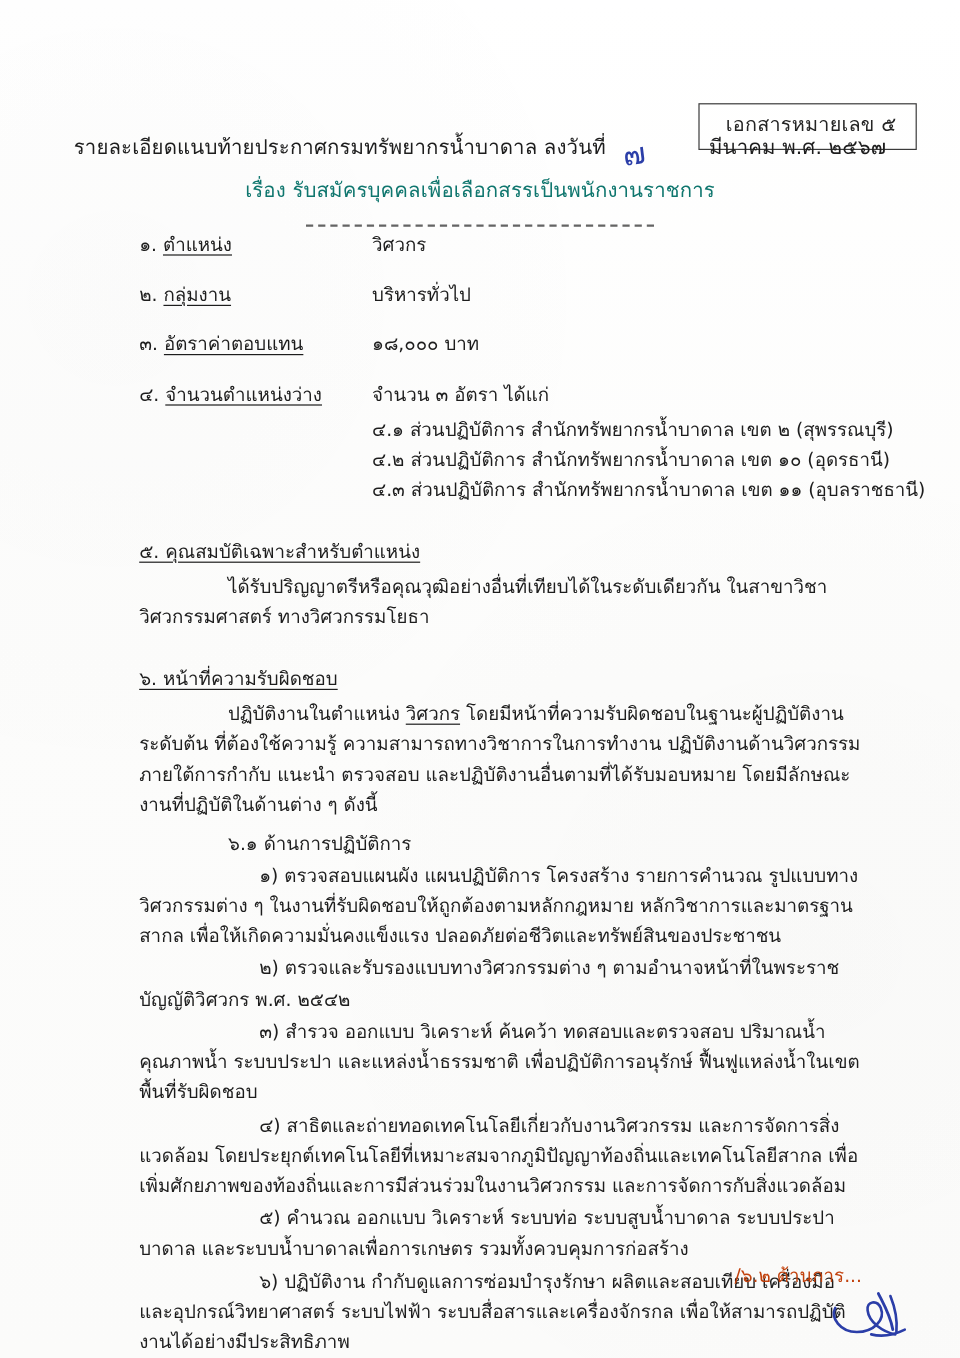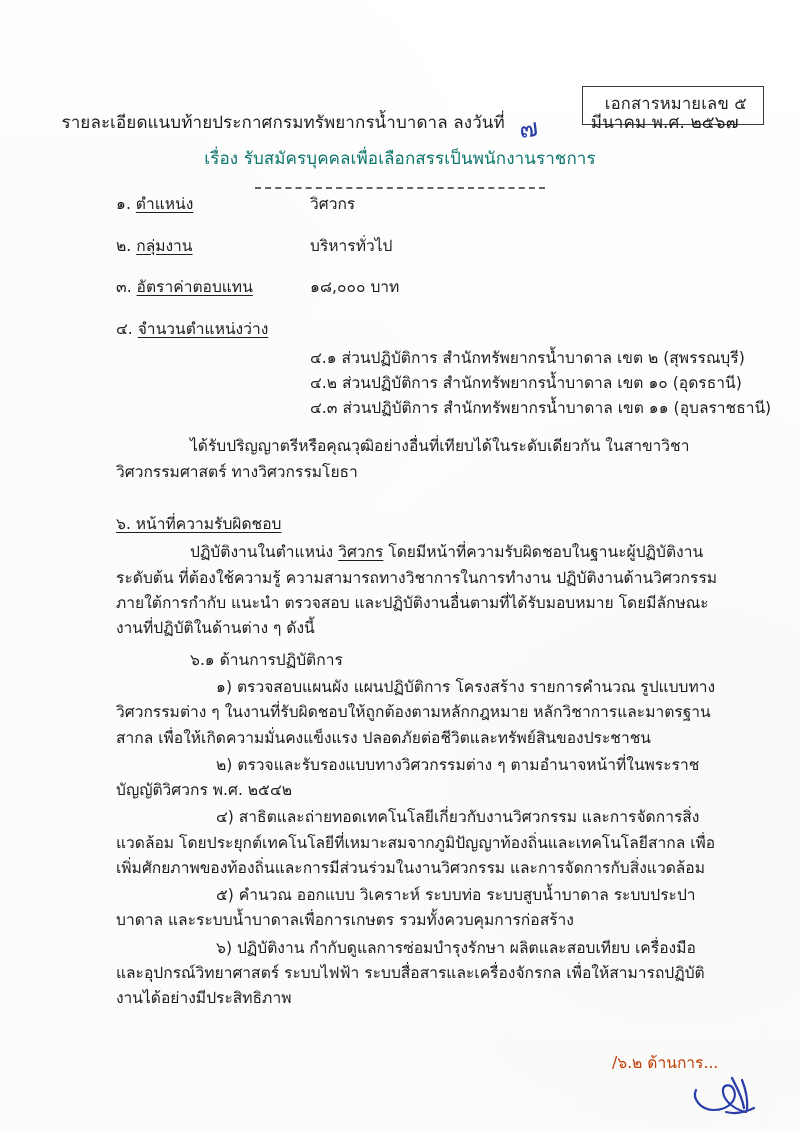--- a/index.html
+++ b/index.html
@@ -216,41 +216,44 @@
           <span class="u">อัตราค่าตอบแทน</span>
         </div>
         <div class="field-value">๑๘,๐๐๐ บาท</div>
       </div>
 
       <div class="field-row" style="margin-bottom:4px;">
         <div class="field-label">
           <span>๔.</span>
           <span class="u">จำนวนตำแหน่งว่าง</span>
         </div>
+        <div class="field-value">จำนวน ๓ อัตรา ได้แก่</div>
       </div>
 
       <div class="sub-list">
         <div class="sub-item">๔.๑ ส่วนปฏิบัติการ สำนักทรัพยากรน้ำบาดาล เขต ๒ (สุพรรณบุรี)</div>
         <div class="sub-item">๔.๒ ส่วนปฏิบัติการ สำนักทรัพยากรน้ำบาดาล เขต ๑๐ (อุดรธานี)</div>
         <div class="sub-item">๔.๓ ส่วนปฏิบัติการ สำนักทรัพยากรน้ำบาดาล เขต ๑๑ (อุบลราชธานี)</div>
       </div>
 
       <div class="section-block">
+        <div class="section-head">๕. คุณสมบัติเฉพาะสำหรับตำแหน่ง</div>
         <p class="para indent">ได้รับปริญญาตรีหรือคุณวุฒิอย่างอื่นที่เทียบได้ในระดับเดียวกัน ในสาขาวิชาวิศวกรรมศาสตร์ ทางวิศวกรรมโยธา</p>
       </div>
 
       <div class="section-block">
         <div class="section-head">๖. หน้าที่ความรับผิดชอบ</div>
 
         <p class="para indent"><span>ปฏิบัติงานในตำแหน่ง </span><span class="u-inline">วิศวกร</span><span> โดยมีหน้าที่ความรับผิดชอบในฐานะผู้ปฏิบัติงานระดับต้น ที่ต้องใช้ความรู้ ความสามารถทางวิชาการในการทำงาน ปฏิบัติงานด้านวิศวกรรม ภายใต้การกำกับ แนะนำ ตรวจสอบ และปฏิบัติงานอื่นตามที่ได้รับมอบหมาย โดยมีลักษณะงานที่ปฏิบัติในด้านต่าง ๆ ดังนี้</span></p>
 
         <div class="sub-head">๖.๑ ด้านการปฏิบัติการ</div>
 
         <p class="para indent-sub">๑) ตรวจสอบแผนผัง แผนปฏิบัติการ โครงสร้าง รายการคำนวณ รูปแบบทางวิศวกรรมต่าง ๆ ในงานที่รับผิดชอบให้ถูกต้องตามหลักกฎหมาย หลักวิชาการและมาตรฐานสากล เพื่อให้เกิดความมั่นคงแข็งแรง ปลอดภัยต่อชีวิตและทรัพย์สินของประชาชน</p>
         <p class="para indent-sub">๒) ตรวจและรับรองแบบทางวิศวกรรมต่าง ๆ ตามอำนาจหน้าที่ในพระราชบัญญัติวิศวกร พ.ศ. ๒๕๔๒</p>
+        <p class="para indent-sub">๓) สำรวจ ออกแบบ วิเคราะห์ ค้นคว้า ทดสอบและตรวจสอบ ปริมาณน้ำ คุณภาพน้ำ ระบบประปา และแหล่งน้ำธรรมชาติ เพื่อปฏิบัติการอนุรักษ์ ฟื้นฟูแหล่งน้ำในเขตพื้นที่รับผิดชอบ</p>
         <p class="para indent-sub">๔) สาธิตและถ่ายทอดเทคโนโลยีเกี่ยวกับงานวิศวกรรม และการจัดการสิ่งแวดล้อม โดยประยุกต์เทคโนโลยีที่เหมาะสมจากภูมิปัญญาท้องถิ่นและเทคโนโลยีสากล เพื่อเพิ่มศักยภาพของท้องถิ่นและการมีส่วนร่วมในงานวิศวกรรม และการจัดการกับสิ่งแวดล้อม</p>
         <p class="para indent-sub">๕) คำนวณ ออกแบบ วิเคราะห์ ระบบท่อ ระบบสูบน้ำบาดาล ระบบประปาบาดาล และระบบน้ำบาดาลเพื่อการเกษตร รวมทั้งควบคุมการก่อสร้าง</p>
         <p class="para indent-sub">๖) ปฏิบัติงาน กำกับดูแลการซ่อมบำรุงรักษา ผลิตและสอบเทียบ เครื่องมือและอุปกรณ์วิทยาศาสตร์ ระบบไฟฟ้า ระบบสื่อสารและเครื่องจักรกล เพื่อให้สามารถปฏิบัติงานได้อย่างมีประสิทธิภาพ</p>
         
       </div>
     </div>
 
     <div class="footer-note">/๖.๒ ด้านการ...</div>
 
     <div class="signature">

